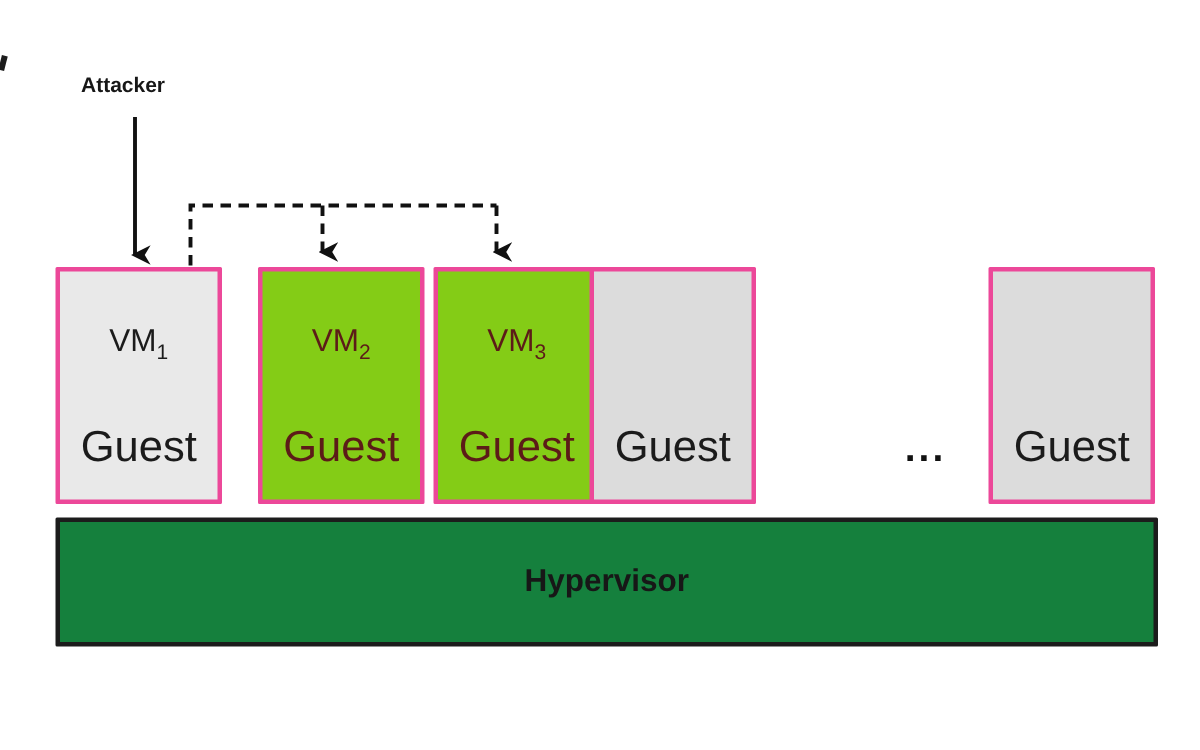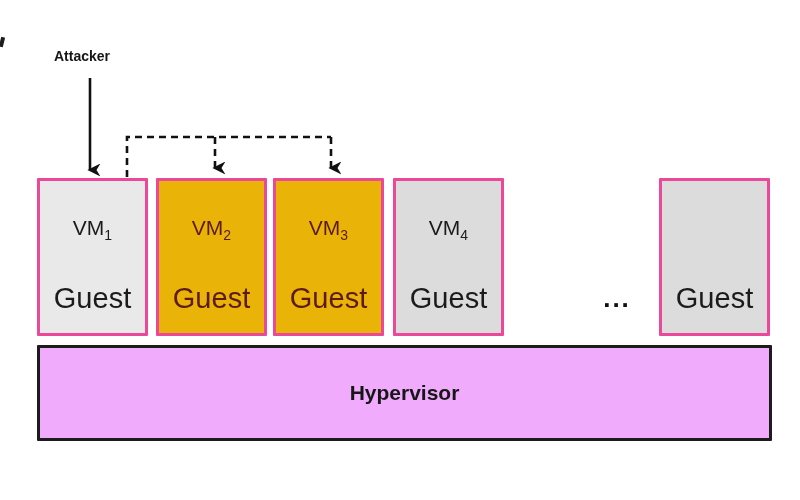--- a/index.html
+++ b/index.html
@@ -36,21 +36,21 @@
     position: absolute;
     top: 178px;
     width: 111px;
     height: 158px;
     box-sizing: border-box;
     border: 3px solid #ec4899;
     border-radius: 1px;
   }
   .vm-normal      { background: #e9e9e9; color: #1b1b1b; }
   .vm-dim         { background: #dcdcdc; color: #1b1b1b; }
-  .vm-compromised { background: #eab308; color: #5c1b18; }
+  .vm-compromised { background: #84cc16; color: #5c1b18; margin-left: 16px; }
   .vm1 { left: 37px;  }
   .vm2 { left: 156px; }
   .vm3 { left: 273px; }
   .vm4 { left: 393px; }
   .vmn { left: 659px; }
   .vm-name {
     position: absolute;
     left: 0;
     top: 33px;
     width: 100%;
@@ -86,23 +86,23 @@
     font-size: 26px;
     font-weight: bold;
     color: #111111;
     letter-spacing: 2px;
   }
   .hypervisor-bar {
     position: absolute;
     left: 37px;
     top: 345px;
     width: 735px;
-    height: 96px;
+    height: 86px;
     box-sizing: border-box;
-    background: #f0abfc;
+    background: #15803d;
     border: 3px solid #1c1c1c;
     border-radius: 1px;
   }
   .hypervisor-label {
     position: absolute;
     left: 0;
     top: 0;
     width: 100%;
     height: 100%;
     display: flex;
@@ -154,21 +154,20 @@
     <div class="vm-name"><span>VM</span><span class="vm-sub">2</span></div>
     <div class="vm-guest">Guest</div>
   </div>
 
   <div class="vm-box vm-compromised vm3">
     <div class="vm-name"><span>VM</span><span class="vm-sub">3</span></div>
     <div class="vm-guest">Guest</div>
   </div>
 
   <div class="vm-box vm-dim vm4">
-    <div class="vm-name"><span>VM</span><span class="vm-sub">4</span></div>
     <div class="vm-guest">Guest</div>
   </div>
 
   <div class="ellipsis">...</div>
 
   <div class="vm-box vm-dim vmn">
     <div class="vm-guest">Guest</div>
   </div>
 
   <div class="hypervisor-bar">

